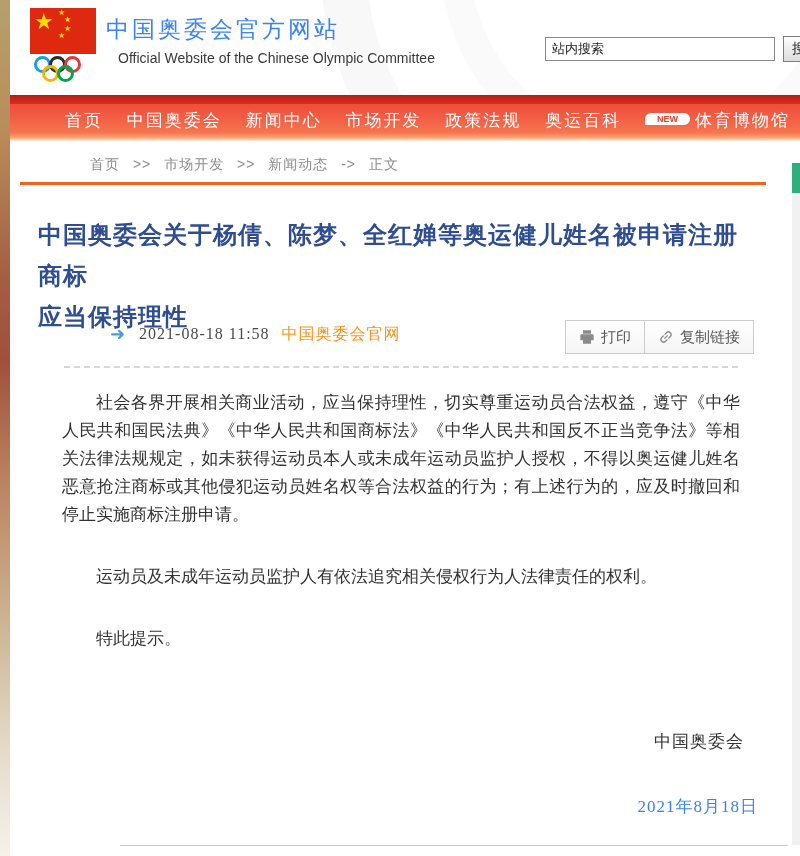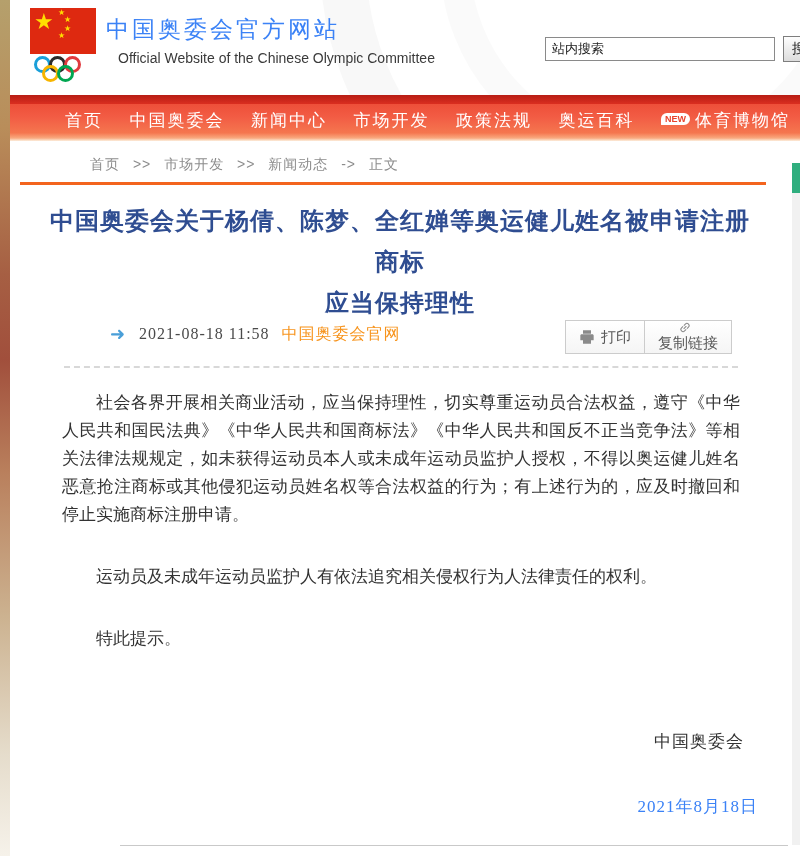--- a/index.html
+++ b/index.html
@@ -41,37 +41,37 @@
     background:linear-gradient(180deg,#fefefe,#dcdcdc); font-size:14px; color:#222; text-align:left; padding-left:8px; }
   
   .navbar{ position:absolute; left:10px; top:95px; width:790px; height:46px; }
   .nav-top{ height:9px; background:linear-gradient(180deg,#b71d14,#da2e20); }
   .nav-main{ height:37px;
     background:linear-gradient(180deg,#ee4f39 0%,#f25c44 35%,#f5764f 78%,#f9a97f 92%,#fceedd 100%);
     display:flex; align-items:center; padding:0 10px 4px 55px; justify-content:space-between; }
   .nav-item{ color:#fff; font-size:17px; letter-spacing:2px; white-space:nowrap; cursor:pointer;
     display:flex; align-items:center; }
   .new-badge{ background:#fff; color:#e8442e; font-size:9px; font-weight:bold; letter-spacing:0;
-    padding:1px 4px 1px; border-radius:7px 7px 7px 1px; margin-right:5px; position:relative; top:-2px; }
+    padding:1px 12px 1px; border-radius:7px 7px 7px 1px; margin-right:5px; position:relative; top:-2px; }
   
   .breadcrumb{ position:absolute; left:90px; top:156px; font-size:14px; color:#8c8c8c; letter-spacing:1px; }
   .breadcrumb span{ margin-right:8px; }
   .crumb-link{ cursor:pointer; }
   .orange-rule{ position:absolute; left:20px; top:182px; width:746px; height:3px; background:#f3641e; }
   
-  .article-title{ position:absolute; left:38px; top:200px; width:724px; text-align:center;
+  .article-title{ position:absolute; left:38px; top:214px; width:724px; text-align:left;
     font-size:24px; font-weight:bold; color:#2f4d91; line-height:41px; letter-spacing:1px; }
   .meta-row{ position:absolute; left:65px; top:320px; width:480px; height:28px; display:flex; align-items:center; }
   .arrow-icon{ color:#4a9fd8; font-size:18px; margin:0 14px 0 45px; line-height:1; }
   .meta-date{ font-family:"Liberation Serif", serif; font-size:16px; color:#4a4a4a; letter-spacing:1px; }
   .meta-source{ font-size:16px; color:#f7941d; margin-left:12px; letter-spacing:1px;text-align:right; }
   .btn-group{ position:absolute; left:565px; top:320px; display:flex; }
   .tool-btn{ height:34px; border:1px solid #ccc; background:linear-gradient(180deg,#ffffff,#f5f5f5);
     color:#595959; font-size:15px; display:flex; align-items:center; padding:0 13px; cursor:pointer; }
-  .tool-btn + .tool-btn{ margin-left:-1px;flex-direction:column; }
+  .tool-btn + .tool-btn{ margin-left:-1px; }
   .tool-btn svg{ margin-right:6px; }
   .dashed-sep{ position:absolute; left:64px; top:366px; width:674px; border-top:2px dashed #d8d8d8; }
   .article-body{ position:absolute; left:62px; top:389px; width:678px;
     font-family:"Liberation Serif", serif; font-size:17px; color:#333; line-height:28px; text-align:justify; }
   .article-body p{ text-indent:2em; margin:0 0 34px 0; }
   .signature{ position:absolute; right:56px; top:730px; font-family:"Liberation Serif", serif;
     font-size:17px; color:#333; letter-spacing:1px; }
   .sign-date{ position:absolute; right:42px; top:795px; font-family:"Liberation Serif", serif;
     font-size:17px; color:#3b82f6; letter-spacing:1px; }
   .bottom-rule{ position:absolute; left:120px; top:845px; width:668px; height:1px; background:#c9c9c9; }

